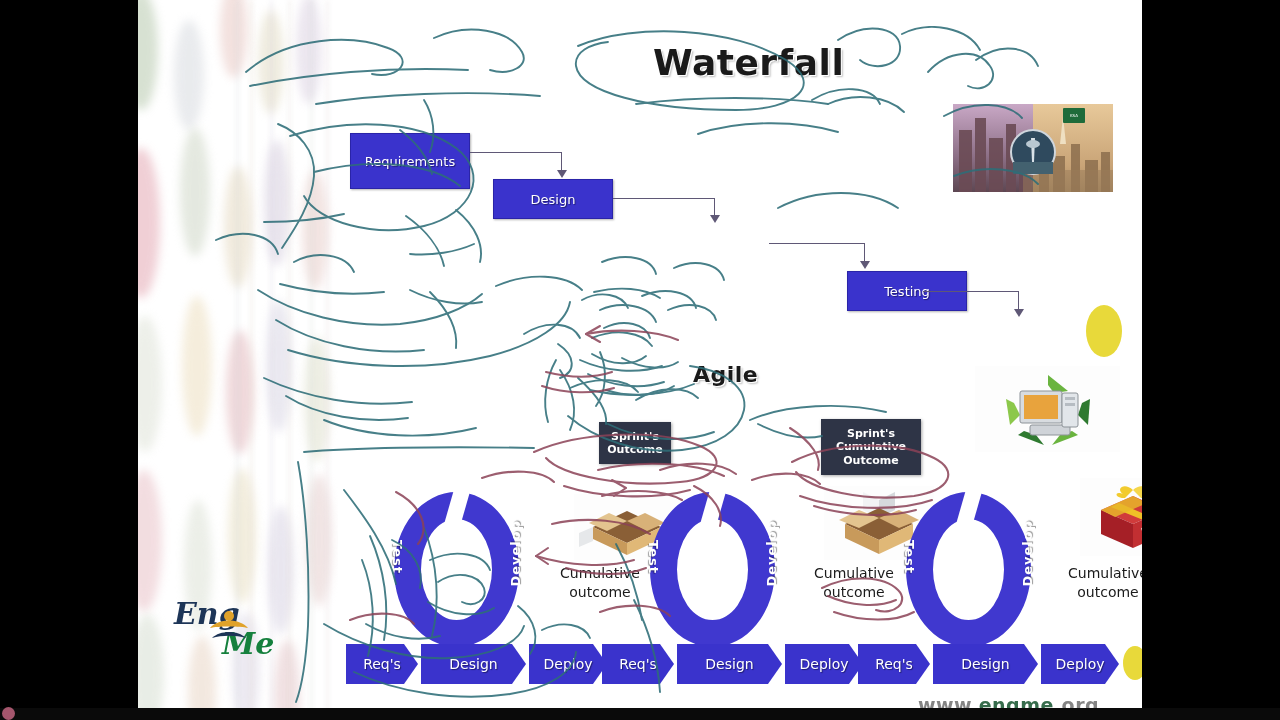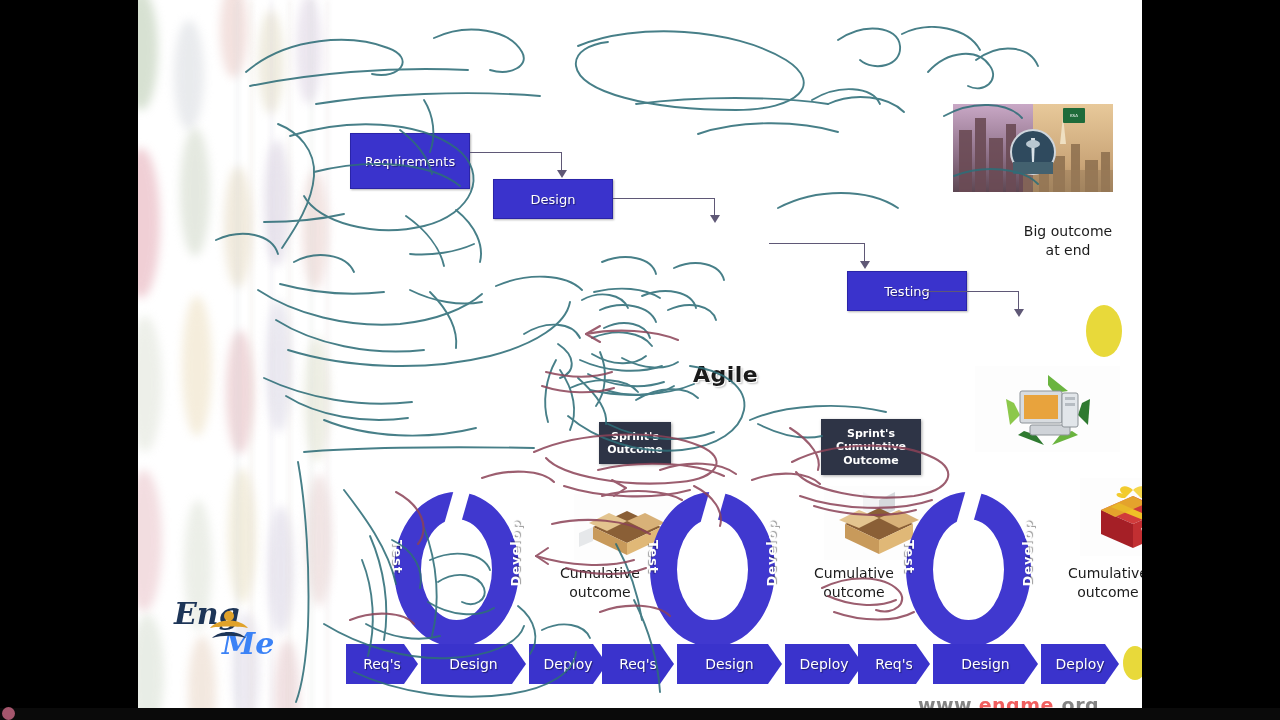--- a/index.html
+++ b/index.html
@@ -103,29 +103,29 @@
   
   #logo {
     position:absolute; left:32px; bottom:48px; width:120px; height:72px;
   }
   #logo .eng {
     position:absolute; left:4px; top:4px; font-family:"DejaVu Serif", serif;
     font-style:italic; font-size:30px; color:#1d3557; font-weight:bold;
   }
   #logo .me {
     position:absolute; left:52px; top:34px; font-family:"DejaVu Serif", serif;
-    font-style:italic; font-size:30px; color:#3b82f6; font-weight:bold;text-align:center;
+    font-style:italic; font-size:30px; color:#15803d; font-weight:bold;text-align:center;
   }
 
   #watermark {
     position:absolute; left:780px; bottom:-4px;
     font-family:"DejaVu Sans", sans-serif; font-size:19px; font-weight:bold;
     color:#6f6f6f; letter-spacing:.5px; white-space:nowrap; opacity:.85;
   }
-  #watermark .hl { color:#ef4444; }
+  #watermark .hl { color:#14532d; }
 
   
   #player-bar { position:absolute; left:0; bottom:0; width:1280px; height:12px; background:#0a0a0a; }
   #player-dot { position:absolute; left:2px; bottom:0px; width:13px; height:13px; border-radius:50%; background:#d9708f; opacity:.75; }
   #player-label {
     position:absolute; left:20px; bottom:-1px; font-size:9px; color:#2b2b2b;
     font-family:"Liberation Sans", sans-serif;
   }
 </style>
 </head>
@@ -162,20 +162,21 @@
       <div class="oval" style="left:136px;top:640px;width:26px;height:108px;background:#e4c7ca;"></div>
 
       <div class="vstreak" style="left:98px;background:#cfd6dd;"></div>
       <div class="vstreak" style="left:112px;background:#e0d7cb;"></div>
       <div class="vstreak" style="left:132px;background:#d4cede;"></div>
       <div class="vstreak" style="left:150px;background:#dfd6d0;"></div>
       <div class="vstreak" style="left:172px;background:#d2d9d4;"></div>
       <div class="vstreak" style="left:188px;background:#e0d2d5;"></div>
     </div>
 
+    <div class="heading" id="h-waterfall">Waterfall</div>
 
     <div class="wf-box" style="left:212px;top:133px;width:120px;height:56px;">
       <span>Requirements</span>
     </div>
     <div class="wf-line" style="left:332px;top:152px;width:92px;height:1px;"></div>
     <div class="wf-line" style="left:423px;top:152px;width:1px;height:20px;"></div>
     <div class="wf-arrow" style="left:419px;top:170px;"></div>
 
     <div class="wf-box" style="left:355px;top:179px;width:120px;height:40px;">
       <span>Design</span>
@@ -232,24 +233,20 @@
         <rect x="70" y="66" width="90" height="22" fill="#9a7c5a" opacity=".5"></rect>
         <rect x="110" y="4" width="22" height="15" rx="1" fill="#1e6b3a"></rect>
         <text x="121" y="13" font-size="4" fill="#fff" text-anchor="middle" font-family="DejaVu Sans, sans-serif">KSA</text>
         <circle cx="80" cy="48" r="22" fill="#2f4a5e" stroke="#cfd6dd" stroke-width="2"></circle>
         <path d="M78 34 L82 34 L81 58 L79 58 Z" fill="#d9e2e8"></path>
         <ellipse cx="80" cy="40" rx="7" ry="4" fill="#b9c8d2"></ellipse>
         <rect x="60" y="58" width="40" height="12" fill="#43616f"></rect>
       </svg>
     </div>
 
-    <div class="slide-text" style="left:860px;top:222px;width:140px;">
-      <div>Big outcome</div>
-      <div>at end</div>
-    </div>
 
     <div class="heading" id="h-agile">Agile</div>
 
     <div class="note-box" style="left:461px;top:422px;width:72px;height:42px;">
       <span>Sprint's</span>
       <span>Outcome</span>
     </div>
 
     <div class="note-box" style="left:683px;top:419px;width:100px;height:56px;">
       <span>Sprint's</span>

